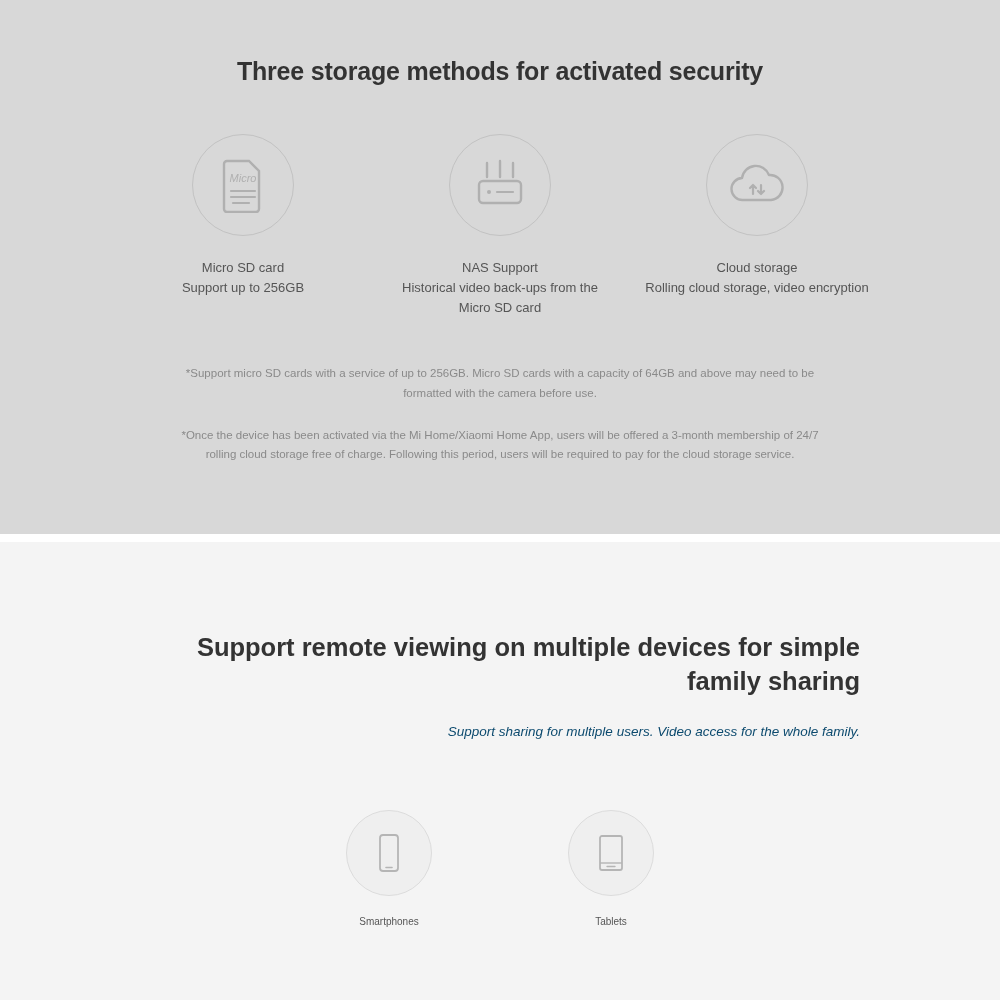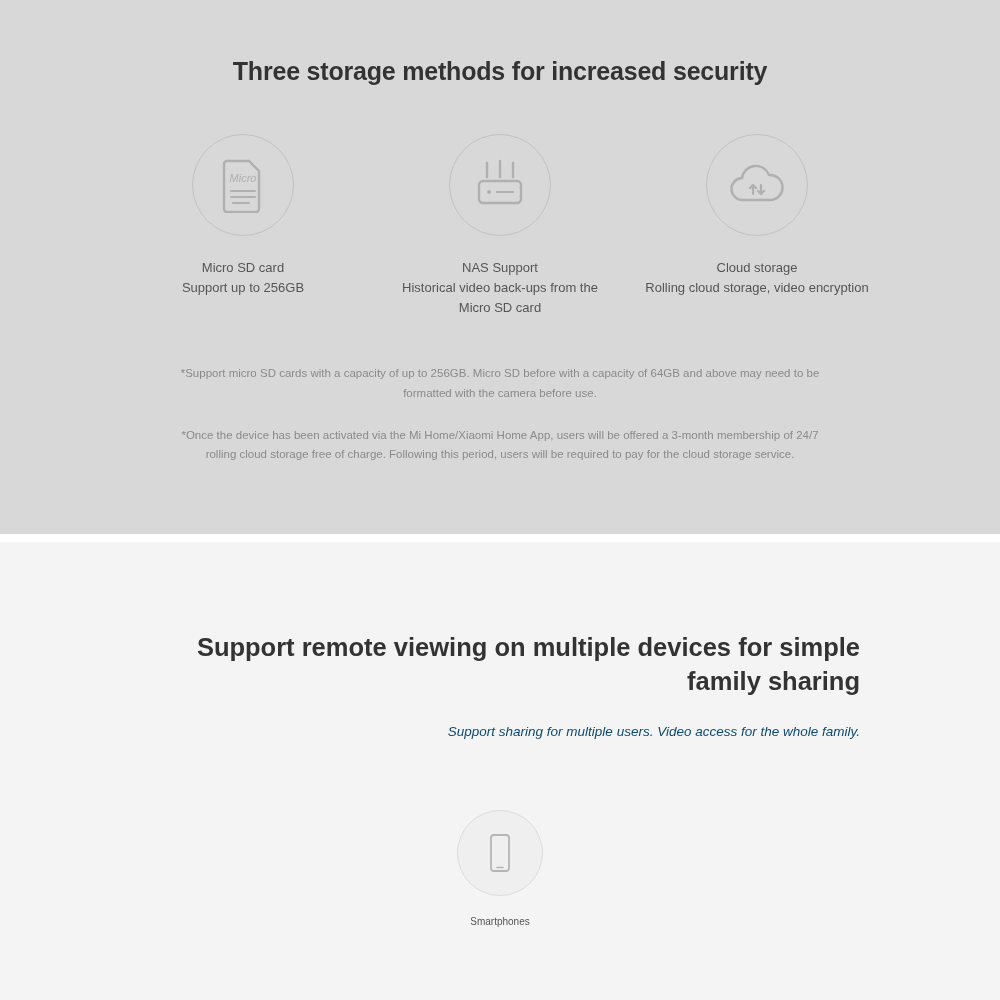--- a/index.html
+++ b/index.html
@@ -154,21 +154,21 @@
   }
   svg { display: block; }
 </style>
 </head>
 <body>
 
 <div class="page">
 
   <section class="section-storage">
     <div class="inner">
-      <h2 class="s1-title">Three storage methods for increased security</h2>
+      <h2 class="s1-title">Three storage methods for activated security</h2>
     </div>
 
     <div class="icon-row">
 
       <div class="icon-col">
         <div class="circle">
           <span>
             <svg width="60" height="56" viewBox="0 0 60 56">
               <path d="M14 4 h22 l10 10 v38 a3 3 0 0 1 -3 3 h-29 a3 3 0 0 1 -3 -3 v-45 a3 3 0 0 1 3 -3 z" fill="none" stroke="#b0b0b0" stroke-width="2.4"></path>
               <text x="30" y="25" font-family="'Liberation Sans', sans-serif" font-size="11" fill="#b0b0b0" text-anchor="middle" font-style="italic">Micro</text>
@@ -212,21 +212,21 @@
         </div>
         <div class="icon-caption">
           <div>Cloud storage</div>
           <div>Rolling cloud storage, video encryption</div>
         </div>
       </div>
 
     </div>
 
     <div class="footnotes">
-      <p class="footnote">*Support micro SD cards with a capacity of up to 256GB. Micro SD before with a capacity of 64GB and above may need to be formatted with the camera before use.</p>
+      <p class="footnote">*Support micro SD cards with a service of up to 256GB. Micro SD cards with a capacity of 64GB and above may need to be formatted with the camera before use.</p>
       <p class="footnote">*Once the device has been activated via the Mi Home/Xiaomi Home App, users will be offered a 3-month membership of 24/7 rolling cloud storage free of charge. Following this period, users will be required to pay for the cloud storage service.</p>
     </div>
   </section>
 
   <div class="gap"></div>
 
   <section class="section-remote">
     <div class="inner">
       <h2 class="s2-title">Support remote viewing on multiple devices for simple family sharing</h2>
       <p class="s2-sub">Support sharing for multiple users. Video access for the whole family.</p>
@@ -239,17 +239,29 @@
           <span>
             <svg width="36" height="46" viewBox="0 0 36 46">
               <rect x="9" y="5" width="18" height="36" rx="3" fill="none" stroke="#b5b5b5" stroke-width="1.8"></rect>
               <path d="M15 37.5 h6" stroke="#b5b5b5" stroke-width="1.6" stroke-linecap="round"></path>
             </svg>
           </span>
         </div>
         <div class="icon-caption2">Smartphones</div>
       </div>
 
+      <div class="icon-col2">
+        <div class="circle2">
+          <span>
+            <svg width="42" height="46" viewBox="0 0 42 46">
+              <rect x="10" y="6" width="22" height="34" rx="2" fill="none" stroke="#b5b5b5" stroke-width="1.8"></rect>
+              <path d="M10 33 h22" stroke="#b5b5b5" stroke-width="1.4"></path>
+              <path d="M17 36.5 h8" stroke="#b5b5b5" stroke-width="1.4" stroke-linecap="round"></path>
+            </svg>
+          </span>
+        </div>
+        <div class="icon-caption2">Tablets</div>
+      </div>
 
     </div>
   </section>
 
 </div>
 
 </body></html>

